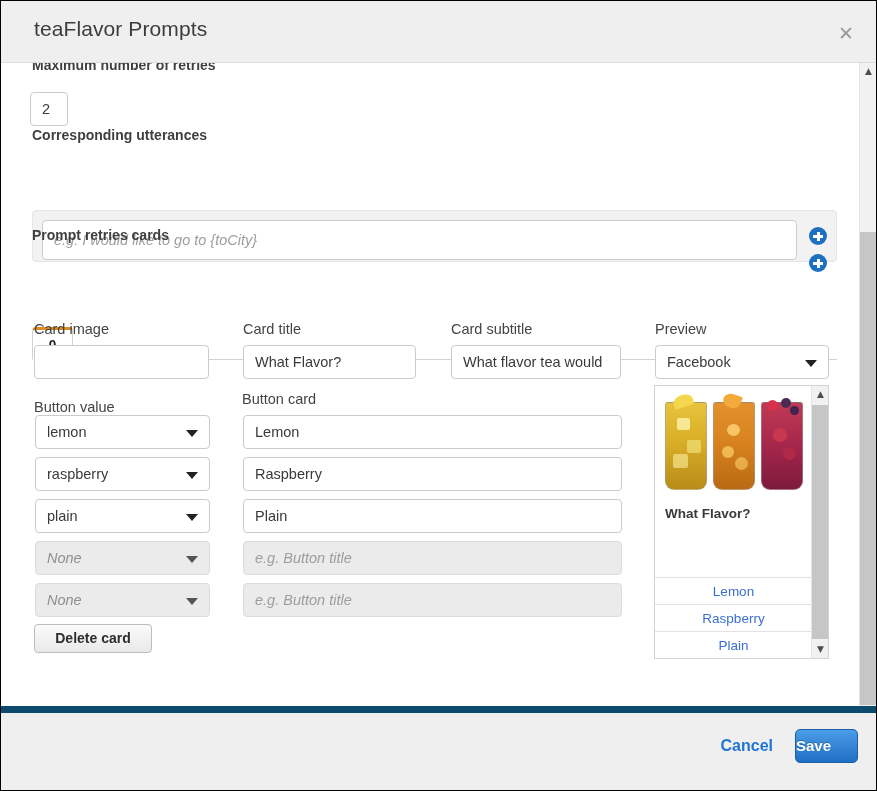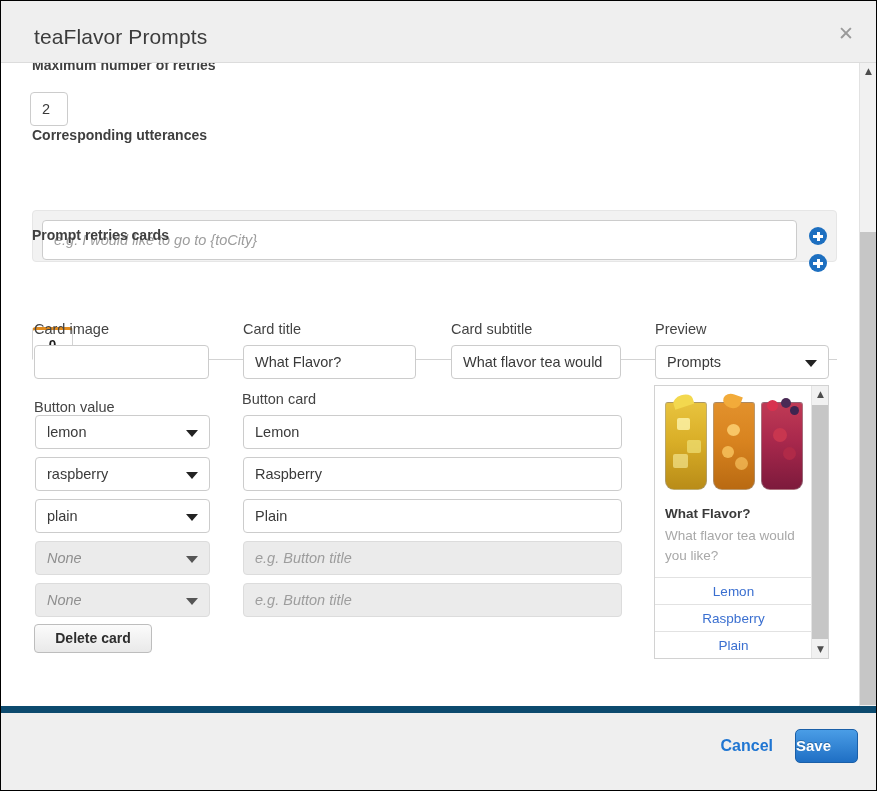--- a/index.html
+++ b/index.html
@@ -21,21 +21,21 @@
   
   .modal-header {
     position: absolute;
     left: 0; top: 0;
     width: 877px; height: 62px;
     background: #efefef;
     border-bottom: 1px solid #dcdcdc;
   }
   .modal-title {
     position: absolute;
-    left: 33px; top: 24px;
+    left: 33px; top: 16px;
     font-size: 21px;
     color: #3c3c3c;
     font-weight: 400;
     letter-spacing: .1px;
   }
   .close-btn {
     position: absolute;
     right: 22px; top: 23px;
     width: 20px; height: 20px;
     color: #9a9a9a;
@@ -358,21 +358,21 @@
 
       <div class="field-label" style="left:33px; top:272px;">Card image</div>
       <div class="field-label" style="left:242px; top:272px;">Card title</div>
       <div class="field-label" style="left:450px; top:272px;">Card subtitle</div>
       <div class="field-label" style="left:654px; top:272px;">Preview</div>
 
       <input class="txt" style="left: 33px; top: 296px; width: 175px; height: 34px;" value="">
       <input class="txt" style="left: 242px; top: 296px; width: 173px; height: 34px;" value="What Flavor?">
       <input class="txt" style="left: 450px; top: 296px; width: 170px; height: 34px;" value="What flavor tea would">
       <div class="sel" style="left:654px; top:296px; width:174px; height:34px;">
-        <span>Prompts</span>
+        <span>Facebook</span>
         <span class="caret"></span>
       </div>
 
       <div class="field-label" style="left:33px; top:342px;margin-top:8px;">Button value</div>
       <div class="field-label" style="left:241px; top:342px;">Button card</div>
 
       <div class="sel" style="left:34px; top:366px; width:175px; height:34px;">
         <span>lemon</span>
         <span class="caret"></span>
       </div>
@@ -429,21 +429,20 @@
             <div style="position:absolute;left:6px;top:-2px;width:11px;height:11px;background:#d8324f;border-radius:50%;"></div>
             <div style="position:absolute;left:20px;top:-4px;width:10px;height:10px;background:#4a2a55;border-radius:50%;"></div>
             <div style="position:absolute;left:29px;top:4px;width:9px;height:9px;background:#3d2550;border-radius:50%;"></div>
             <div style="position:absolute;left:12px;top:26px;width:14px;height:14px;background:#c8364f;border-radius:50%;"></div>
             <div style="position:absolute;left:22px;top:45px;width:13px;height:13px;background:#b02a48;border-radius:50%;"></div>
           </div>
         </div>
 
         <div class="pc-text">
           <div class="pc-title">What Flavor?</div>
-          <div class="pc-sub">What flavor tea would you like?</div>
         </div>
 
         <div class="pc-btn" style="top:191px;">Lemon</div>
         <div class="pc-btn" style="top:218px;">Raspberry</div>
         <div class="pc-btn" style="top:245px;">Plain</div>
 
         <div class="pv-scroll">
           <div class="arrow up">▲</div>
           <div class="thumb"></div>
           <div class="arrow down">▼</div>

